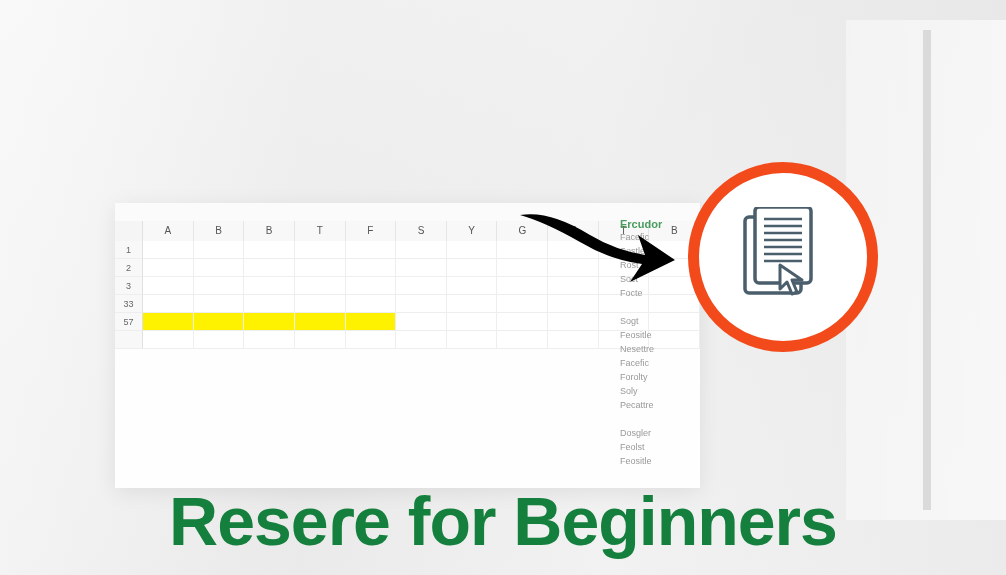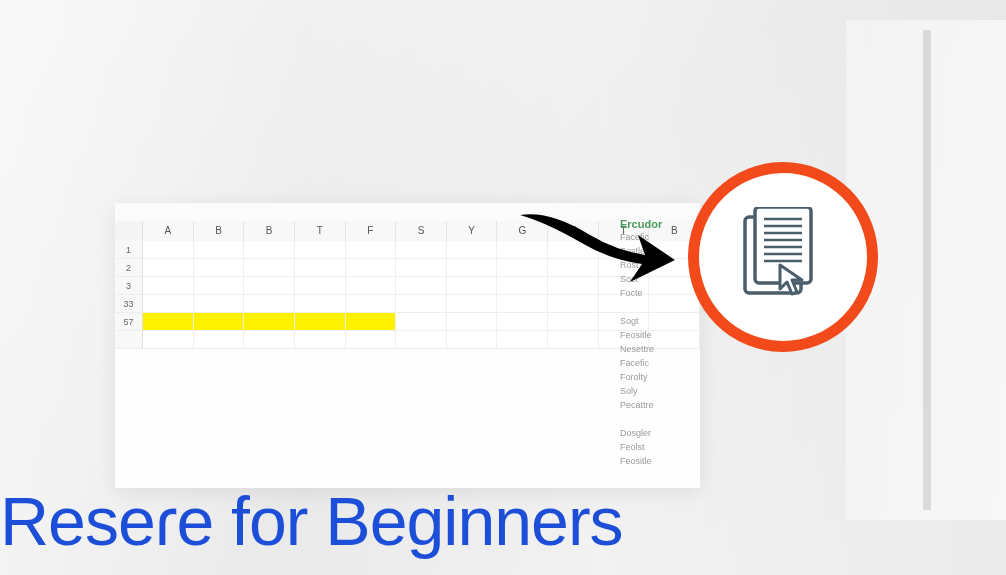--- a/index.html
+++ b/index.html
@@ -132,23 +132,24 @@
       top: 200px;
       width: 175px;
       height: 90px;
     }
 
     .title-text {
       position: absolute;
       left: 0;
       right: 0;
       bottom: 15px;
+      text-align: center;
       font-size: 68px;
-      font-weight: 400;
-      color: #1d4ed8;
+      font-weight: 700;
+      color: #15803d;
       letter-spacing: -1px;
       font-family: Arial, Helvetica, sans-serif;
     }
   </style>
 </head>
 <body>
 
 <div class="room-bg"></div>
 <div class="window-light"></div>
 <div class="window-frame"></div>

